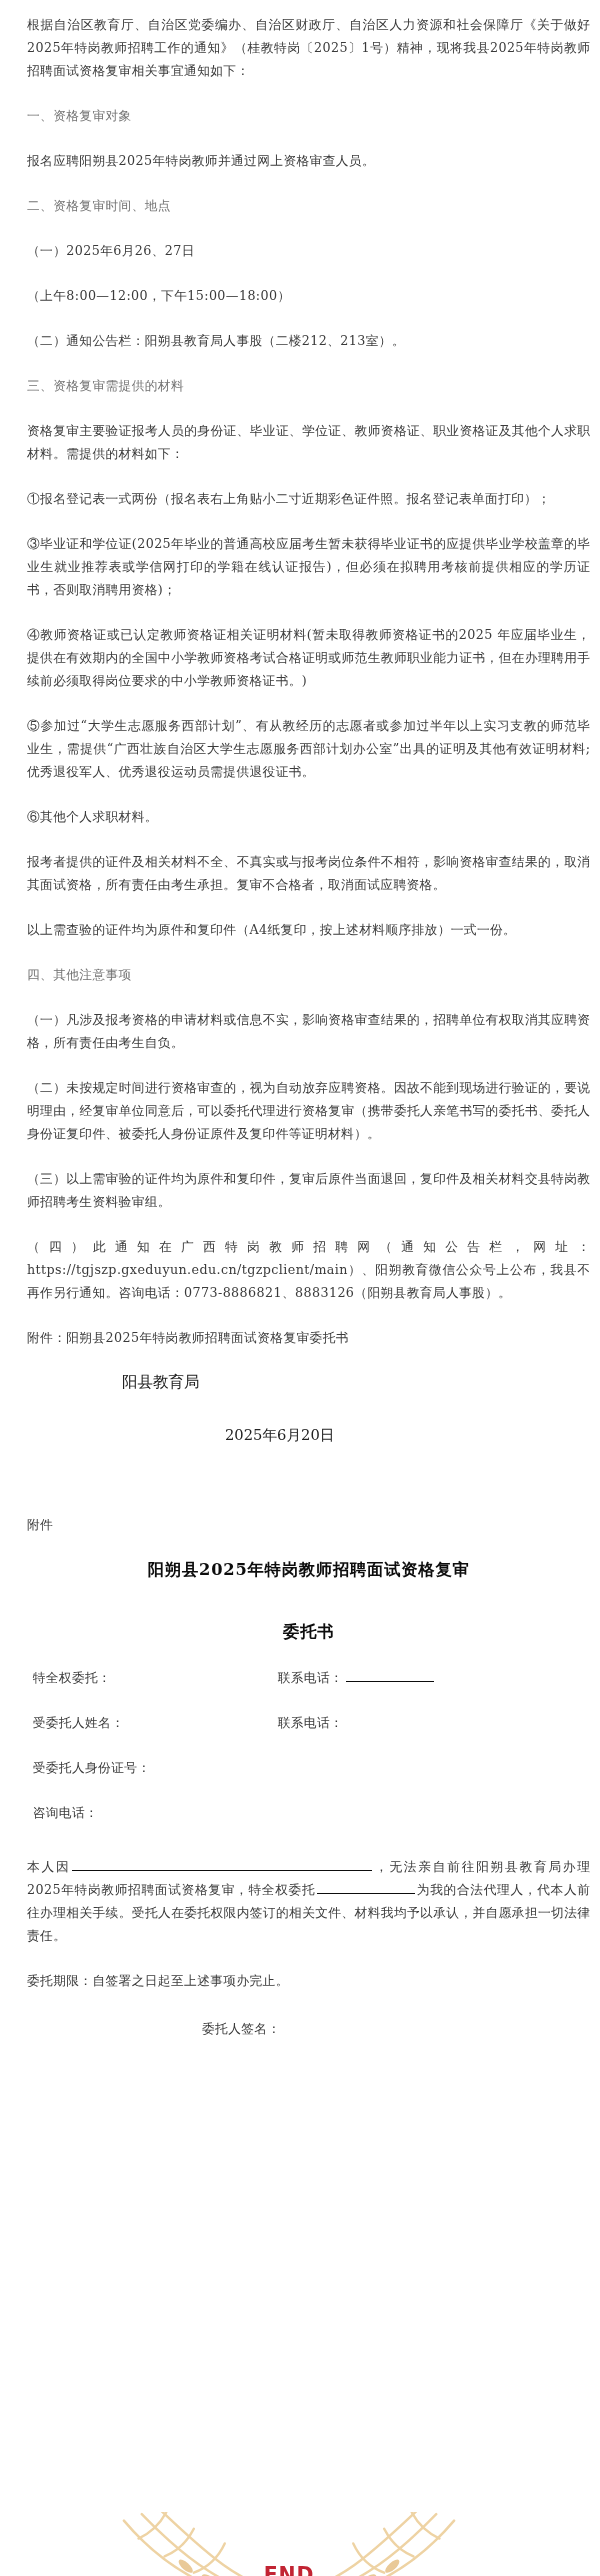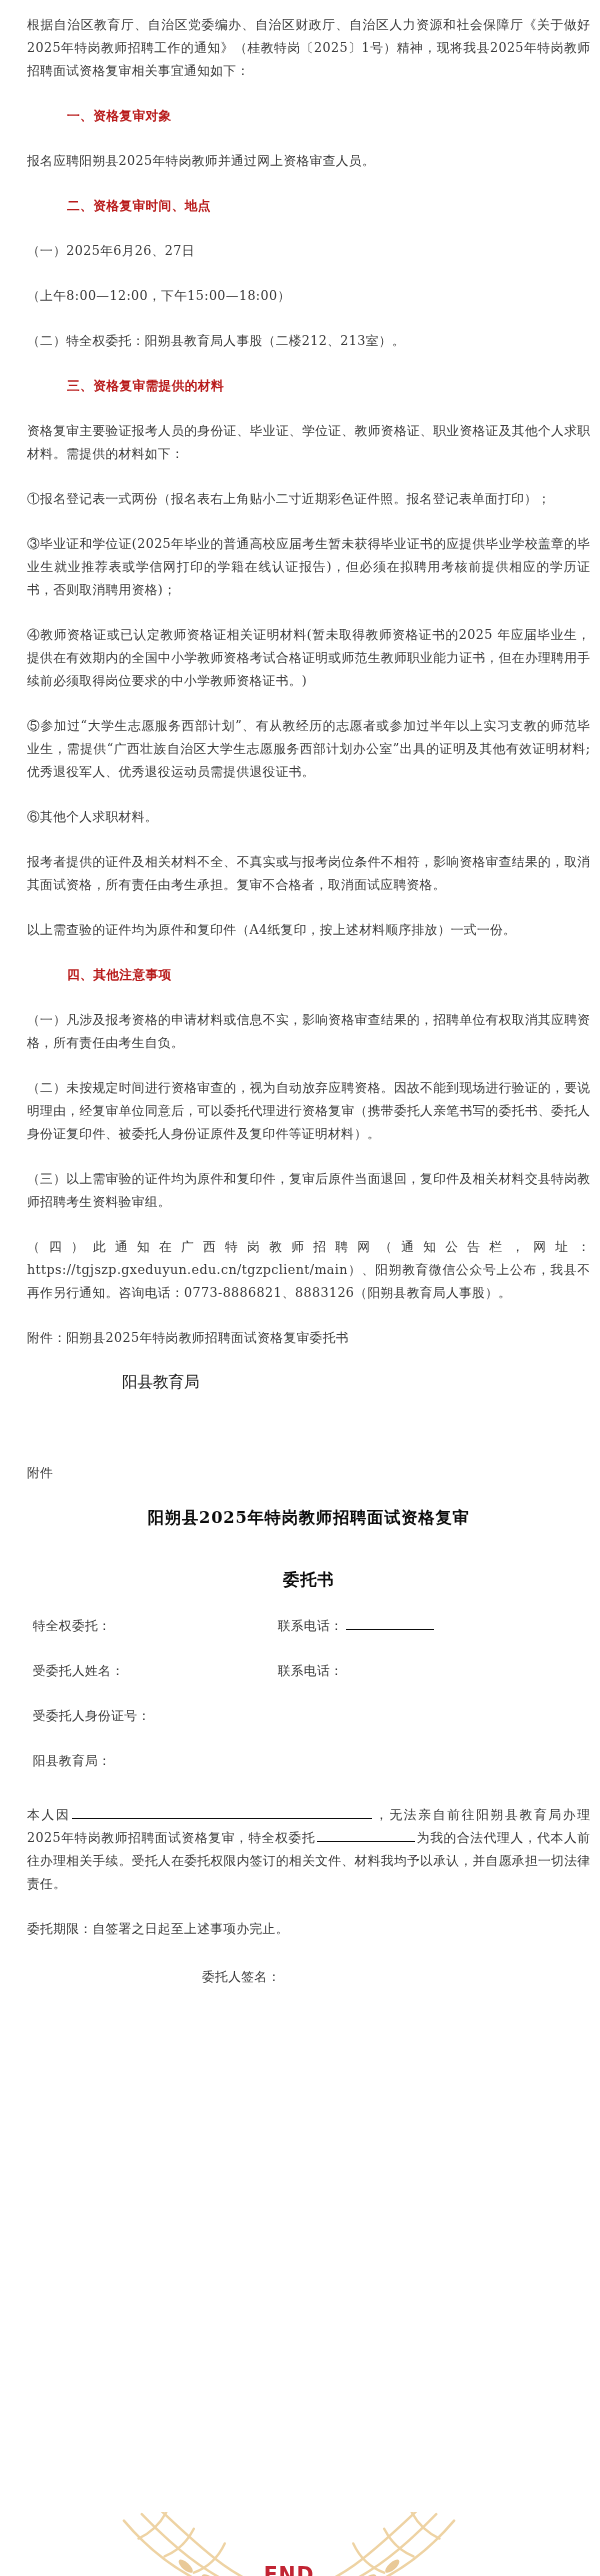--- a/index.html
+++ b/index.html
@@ -1,21 +1,21 @@
 <!DOCTYPE html>
 <html style="font-size:13px"><head>
 <meta charset="utf-8">
 <style>
   html,body{margin:0;padding:0;background:#ffffff;}
   body{width:601px;font-family:"DejaVu Serif","Liberation Serif",serif;}
   .page{position:relative;width:601px;height:2576px;overflow:hidden;background:#ffffff;
         padding:13px 10.6px 0 27px;box-sizing:border-box;color:#3a3a3a;}
   .block{font-size:12.7px;line-height:23px;letter-spacing:0.4px;text-align:justify;
          margin:0 0 22px 0;overflow-wrap:break-word;}
-  .heading{font-weight:bold;color:#b91c1c;text-align:left;margin-left:40px;}
+  .heading{font-weight:normal;color:#737373;text-align:left;}
   .attach-note{text-align:left;}
   .issuer{font-family:"DejaVu Sans","Liberation Sans",sans-serif;font-size:15.5px;color:#222;
           margin:11.4px 0 0 95px;line-height:23px;}
   .issue-date{font-size:14.7px;color:#222;margin:29px 0 0 198px;line-height:23px;}
   .attach-label{margin-top:67px;}
   .attach-title{font-size:16.3px;font-weight:bold;color:#0d0d0d;text-align:center;
                 letter-spacing:0.8px;margin:22px 0 0 0;line-height:24.5px;}
   .attach-subtitle{font-size:16.3px;font-weight:bold;color:#0d0d0d;text-align:center;
                 letter-spacing:0.8px;margin:37px 0 0 0;line-height:24.5px;}
   .form-row{font-size:12.7px;line-height:23px;letter-spacing:0.4px;margin:22px 0 0 5.7px;}
@@ -42,57 +42,58 @@
 <div class="page">
 
   <p class="block">根据自治区教育厅、自治区党委编办、自治区财政厅、自治区人力资源和社会保障厅《关于做好2025年特岗教师招聘工作的通知》（桂教特岗〔2025〕1号）精神，现将我县2025年特岗教师招聘面试资格复审相关事宜通知如下：</p>
 
   <p class="block heading">一、资格复审对象</p>
   <p class="block">报名应聘阳朔县2025年特岗教师并通过网上资格审查人员。</p>
 
   <p class="block heading">二、资格复审时间、地点</p>
   <p class="block">（一）2025年6月26、27日</p>
   <p class="block">（上午8:00—12:00，下午15:00—18:00）</p>
-  <p class="block">（二）特全权委托：阳朔县教育局人事股（二楼212、213室）。</p>
+  <p class="block">（二）通知公告栏：阳朔县教育局人事股（二楼212、213室）。</p>
 
   <p class="block heading">三、资格复审需提供的材料</p>
   <p class="block">资格复审主要验证报考人员的身份证、毕业证、学位证、教师资格证、职业资格证及其他个人求职材料。需提供的材料如下：</p>
   <p class="block">①报名登记表一式两份（报名表右上角贴小二寸近期彩色证件照。报名登记表单面打印）；</p>
   <p class="block">③毕业证和学位证(2025年毕业的普通高校应届考生暂未获得毕业证书的应提供毕业学校盖章的毕业生就业推荐表或学信网打印的学籍在线认证报告)，但必须在拟聘用考核前提供相应的学历证书，否则取消聘用资格)；</p>
   <p class="block">④教师资格证或已认定教师资格证相关证明材料(暂未取得教师资格证书的2025 年应届毕业生，提供在有效期内的全国中小学教师资格考试合格证明或师范生教师职业能力证书，但在办理聘用手续前必须取得岗位要求的中小学教师资格证书。)</p>
   <p class="block">⑤参加过“大学生志愿服务西部计划”、有从教经历的志愿者或参加过半年以上实习支教的师范毕业生，需提供“广西壮族自治区大学生志愿服务西部计划办公室”出具的证明及其他有效证明材料;优秀退役军人、优秀退役运动员需提供退役证书。</p>
   <p class="block">⑥其他个人求职材料。</p>
   <p class="block">报考者提供的证件及相关材料不全、不真实或与报考岗位条件不相符，影响资格审查结果的，取消其面试资格，所有责任由考生承担。复审不合格者，取消面试应聘资格。</p>
   <p class="block">以上需查验的证件均为原件和复印件（A4纸复印，按上述材料顺序排放）一式一份。</p>
 
   <p class="block heading">四、其他注意事项</p>
   <p class="block">（一）凡涉及报考资格的申请材料或信息不实，影响资格审查结果的，招聘单位有权取消其应聘资格，所有责任由考生自负。</p>
   <p class="block">（二）未按规定时间进行资格审查的，视为自动放弃应聘资格。因故不能到现场进行验证的，要说明理由，经复审单位同意后，可以委托代理进行资格复审（携带委托人亲笔书写的委托书、委托人身份证复印件、被委托人身份证原件及复印件等证明材料）。</p>
   <p class="block">（三）以上需审验的证件均为原件和复印件，复审后原件当面退回，复印件及相关材料交县特岗教师招聘考生资料验审组。</p>
   <p class="block">（四）此通知在广西特岗教师招聘网（通知公告栏，网址：https://tgjszp.gxeduyun.edu.cn/tgzpclient/main）、阳朔教育微信公众号上公布，我县不再作另行通知。咨询电话：0773-8886821、8883126（阳朔县教育局人事股）。</p>
 
   <p class="block attach-note">附件：阳朔县2025年特岗教师招聘面试资格复审委托书</p>
 
   <div class="issuer">阳县教育局</div>
+  <div class="issue-date">2025年6月20日</div>
 
   <p class="block attach-label">附件</p>
   <div class="attach-title">阳朔县2025年特岗教师招聘面试资格复审</div>
   <div class="attach-subtitle">委托书</div>
 
   <div class="form-row">
     <span class="col-left">特全权委托：</span><span>联系电话：</span><span class="blank blank-phone"></span>
   </div>
   <div class="form-row">
     <span class="col-left">受委托人姓名：</span><span>联系电话：</span>
   </div>
   <div class="form-row">
     <span>受委托人身份证号：</span>
   </div>
   <div class="form-row">
-    <span>阳县教育局：</span>
+    <span>咨询电话：</span>
   </div>
 
   <p class="block entrust"><span>本人因</span><span class="blank blank-reason"></span><span>，无法亲自前往阳朔县教育局办理2025年特岗教师招聘面试资格复审，特全权委托</span><span class="blank blank-agent"></span><span>为我的合法代理人，代本人前往办理相关手续。受托人在委托权限内签订的相关文件、材料我均予以承认，并自愿承担一切法律责任。</span></p>
 
   <p class="block period">委托期限：自签署之日起至上述事项办完止。</p>
 
   <div class="sig">委托人签名：</div>
 
   <div class="footer">
     <svg class="laurel" width="351" height="122" viewBox="0 0 430 150">

